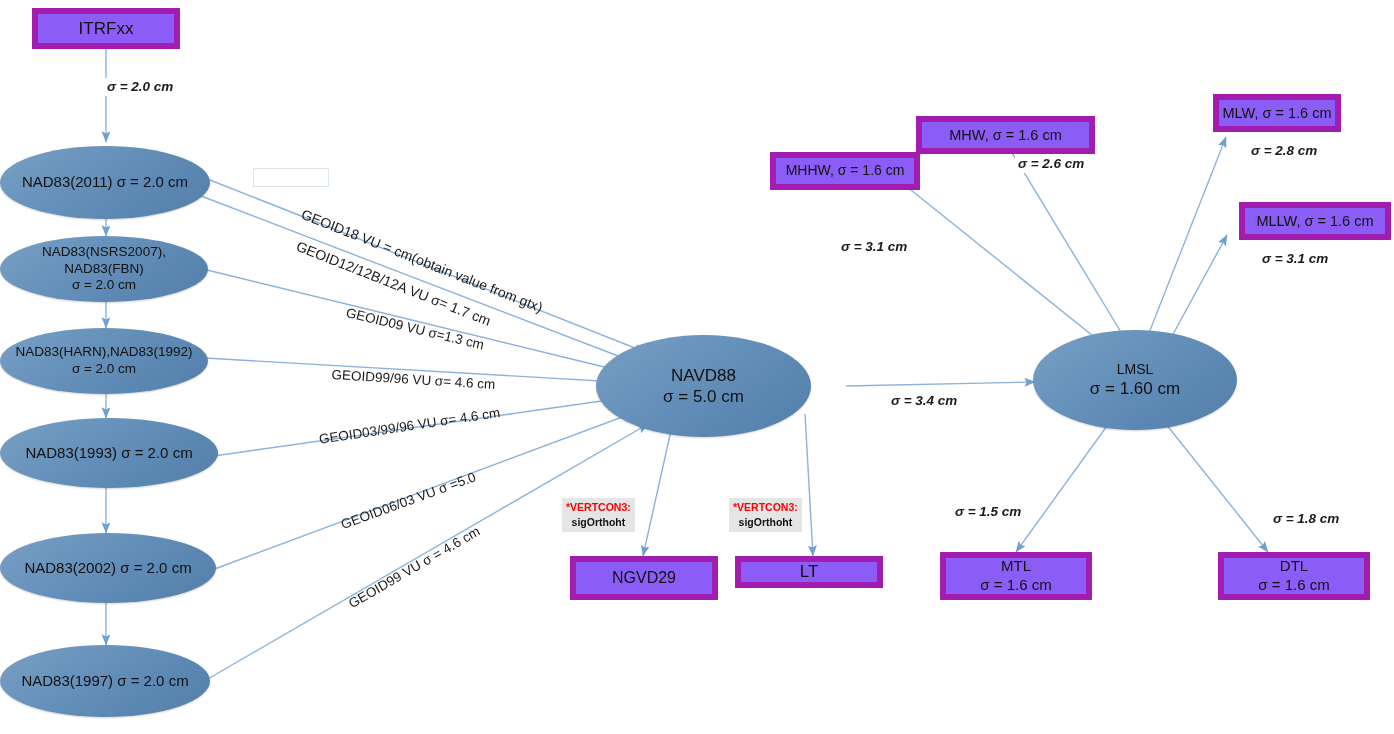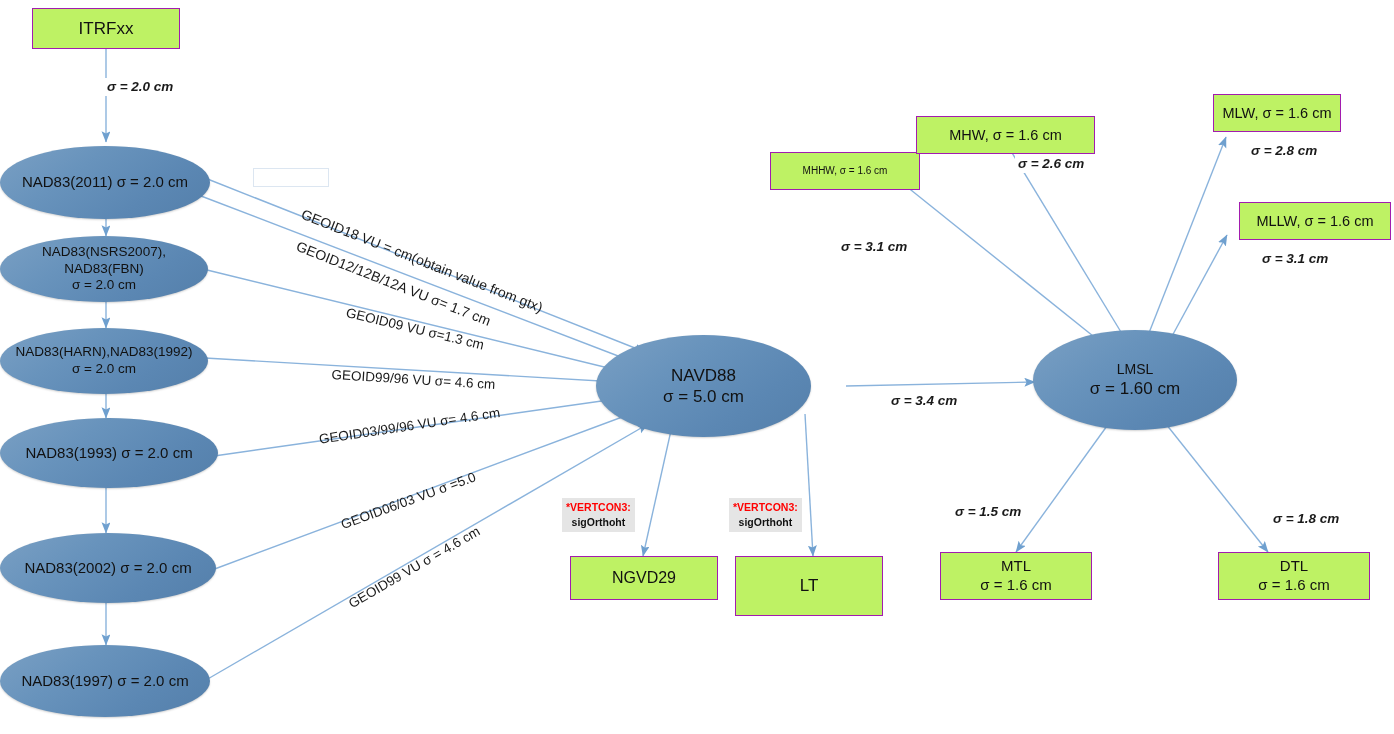--- a/index.html
+++ b/index.html
@@ -34,22 +34,22 @@
   }
   .ellipse {
     background: #5B87B3;
     background-image: linear-gradient(145deg, #7AA0C4 0%, #6893BC 35%, #5B87B3 70%, #547FAA 100%);
     border-radius: 50%;
     box-shadow: 0 1px 2px rgba(0,0,0,0.18);
     font-size: 15px;
   }
   .ellipse.small-text { font-size: 13.5px; }
   .rect {
-    background: #bef264;
-    border: 1px solid #a21caf;
+    background: #8b5cf6;
+    border: 6px solid #a21caf;
     font-size: 15px;
   }
   .sigma-label {
     position: absolute;
     background: #ffffff;
     color: #1a1a1a;
     font-style: italic;
     font-weight: 600;
     font-size: 13.5px;
     white-space: nowrap;
@@ -183,31 +183,31 @@
 
   <div class="node ellipse" style="left:596px; top:335px; width:215px; height:102px; flex-direction:column;">
     <span style="font-size:17px;">NAVD88</span>
     <span style="font-size:17px;">σ = 5.0 cm</span>
   </div>
 
   <div class="node rect" style="left:570px; top:556px; width:148px; height:44px;">
     <span style="font-size:16px;">NGVD29</span>
   </div>
 
-  <div class="node rect" style="left:735px; top:556px; width:148px; height:60px;">
+  <div class="node rect" style="left:735px; top:556px; width:148px; height:32px;">
     <span style="font-size:17px;">LT</span>
   </div>
 
   <div class="node ellipse" style="left:1033px; top:330px; width:204px; height:100px; flex-direction:column;">
     <span style="font-size:14px;">LMSL</span>
     <span style="font-size:17px;">σ = 1.60 cm</span>
   </div>
 
   <div class="node rect" style="left:770px; top:152px; width:150px; height:38px;">
-    <span style="font-size:10px;">MHHW, σ = 1.6 cm</span>
+    <span style="font-size:14px;">MHHW, σ = 1.6 cm</span>
   </div>
 
   <div class="node rect" style="left:916px; top:116px; width:179px; height:38px;">
     <span style="font-size:14.5px;">MHW, σ = 1.6 cm</span>
   </div>
 
   <div class="node rect" style="left:1213px; top:94px; width:128px; height:38px;">
     <span style="font-size:14.5px;">MLW, σ = 1.6 cm</span>
   </div>
 

